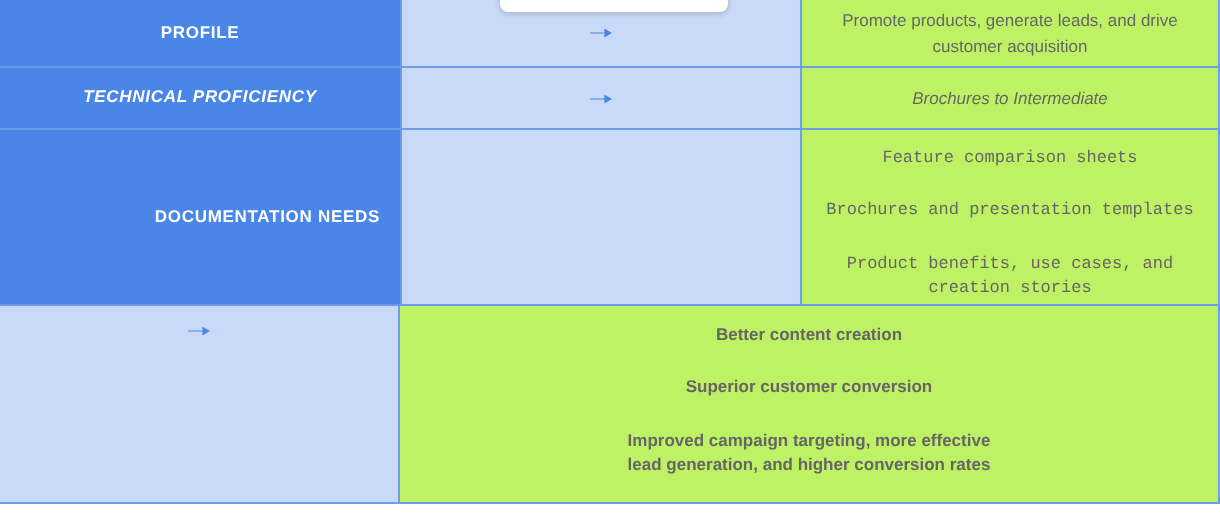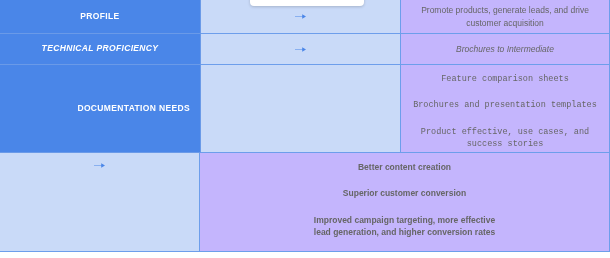--- a/index.html
+++ b/index.html
@@ -75,21 +75,21 @@
     height: 13px;
     line-height: 0;
   }
   .arrow-icon svg { display: block; }
 
   
   .cell-content {
     width: 209px;
     flex: 1 1 auto;
     box-sizing: border-box;
-    background: #c4b5fd;
+    background: #bef264;
     border-bottom: 1px solid #6d9eeb;
     border-right: 1px solid #6d9eeb;
     display: flex;
     flex-direction: column;
     align-items: center;
     justify-content: center;
     text-align: center;
     padding: 4px 8px;
     gap: 14px;
   }
@@ -193,21 +193,21 @@
   </div>
 
   <div class="row row-3">
     <div class="cell-label">
       <span class="label-text">DOCUMENTATION NEEDS</span>
     </div>
     <div class="cell-arrow"></div>
     <div class="cell-content">
       <div class="content-line">Feature comparison sheets</div>
       <div class="content-line">Brochures and presentation templates</div>
-      <div class="content-line">Product effective, use cases, and success stories</div>
+      <div class="content-line">Product benefits, use cases, and creation stories</div>
     </div>
   </div>
 
   <div class="row row-4">
     <div class="cell-arrow">
       <span class="arrow-icon">
         <svg width="13" height="13" viewBox="0 0 13 13" aria-hidden="true">
           <path d="M1 6.3 H8.2 V4.2 L12 6.5 L8.2 8.8 V6.7 H1 Z" fill="#4a86e8"></path>
         </svg>
       </span>

